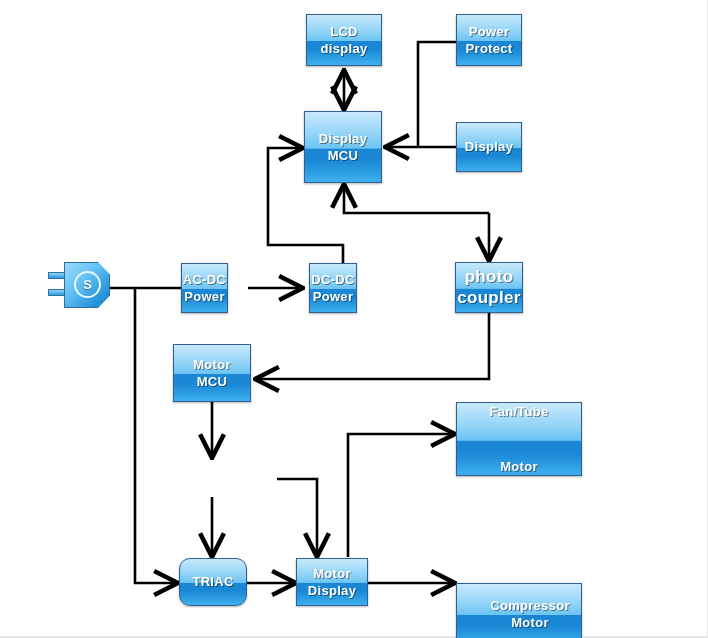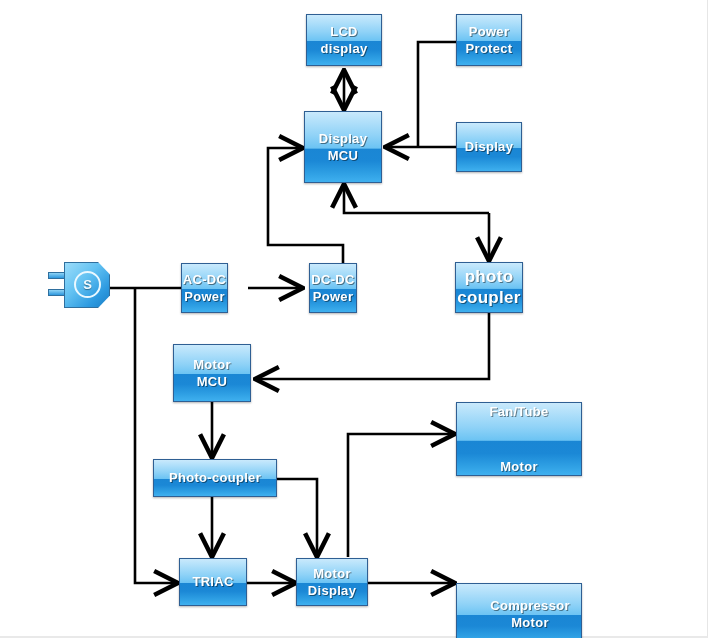--- a/index.html
+++ b/index.html
@@ -170,25 +170,22 @@
   <div class="blk t13" style="left:173px;top:344px;width:78px;height:58px;">
     <span class="ln one">Motor</span>
     <span class="ln">MCU</span>
   </div>
 
   <div class="blk t13" style="left:456px;top:402px;width:126px;height:74px;gap:38px;">
     <span class="ln one">Fan/Tube</span>
     <span class="ln">Motor</span>
   </div>
 
-  <div class="blk t13" style="left:153px;top:459px;width:124px;height:38px;">
-    <span class="ln">Photo-coupler</span>
-  </div>
 
-  <div class="blk t13" style="left:179px;top:558px;width:68px;height:48px;">
+  <div class="blk t13" style="left:179px;top:558px;width:68px;height:48px;border-radius:11px;">
     <span class="ln">TRIAC</span>
   </div>
 
   <div class="blk t13" style="left:296px;top:558px;width:72px;height:48px;">
     <span class="ln one">Motor</span>
     <span class="ln">Display</span>
   </div>
 
   <div class="blk t13" style="left:456px;top:583px;width:126px;height:62px;padding-left:22px;">
     <span class="ln one">Compressor</span>

